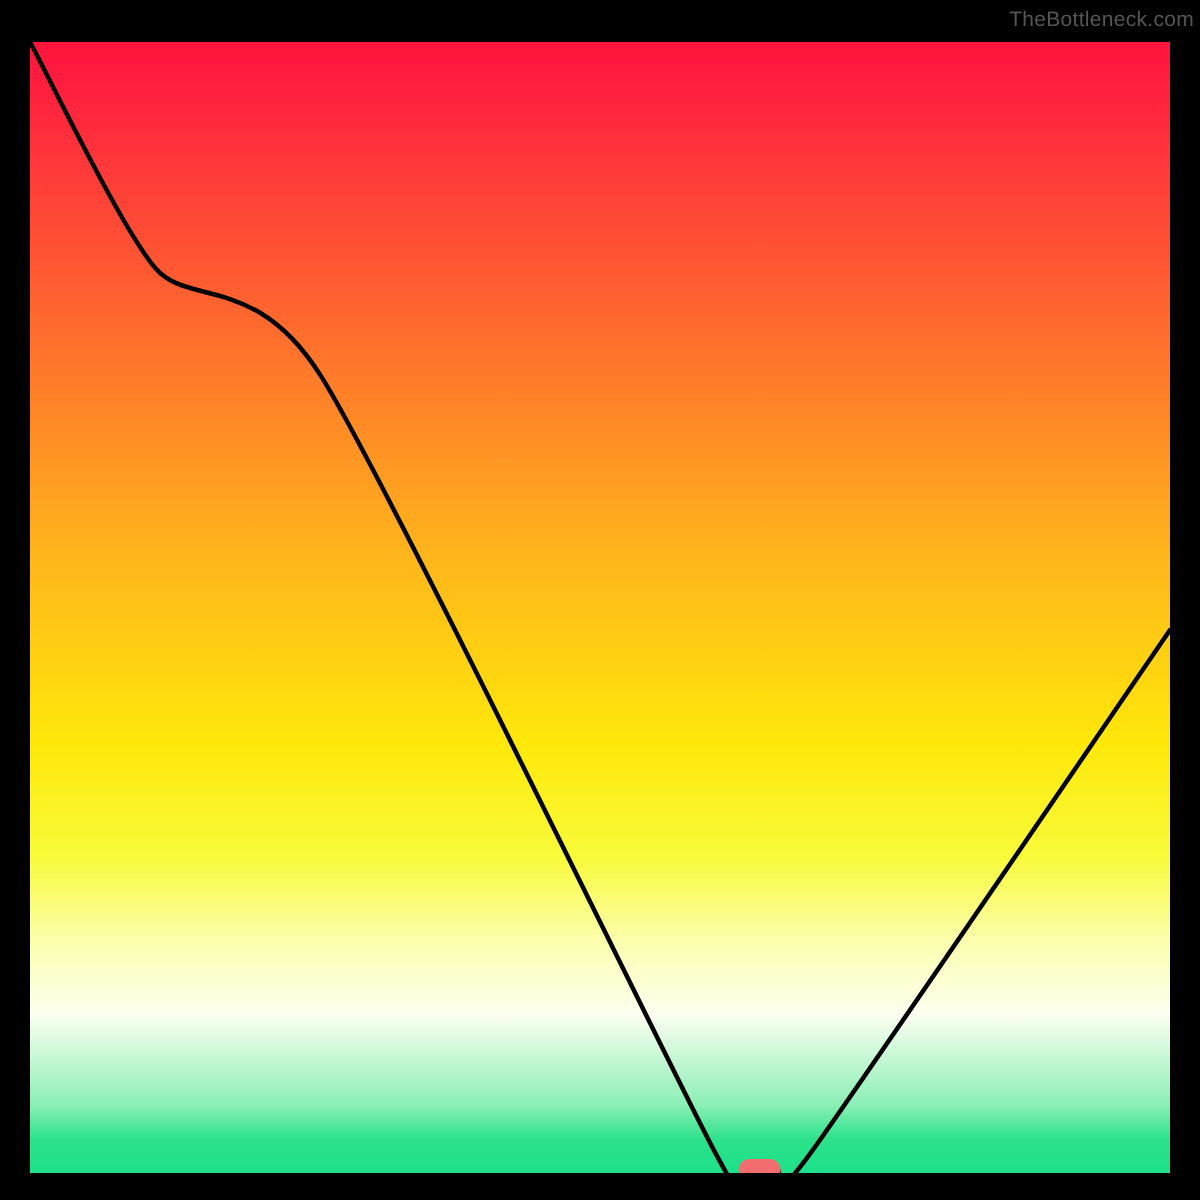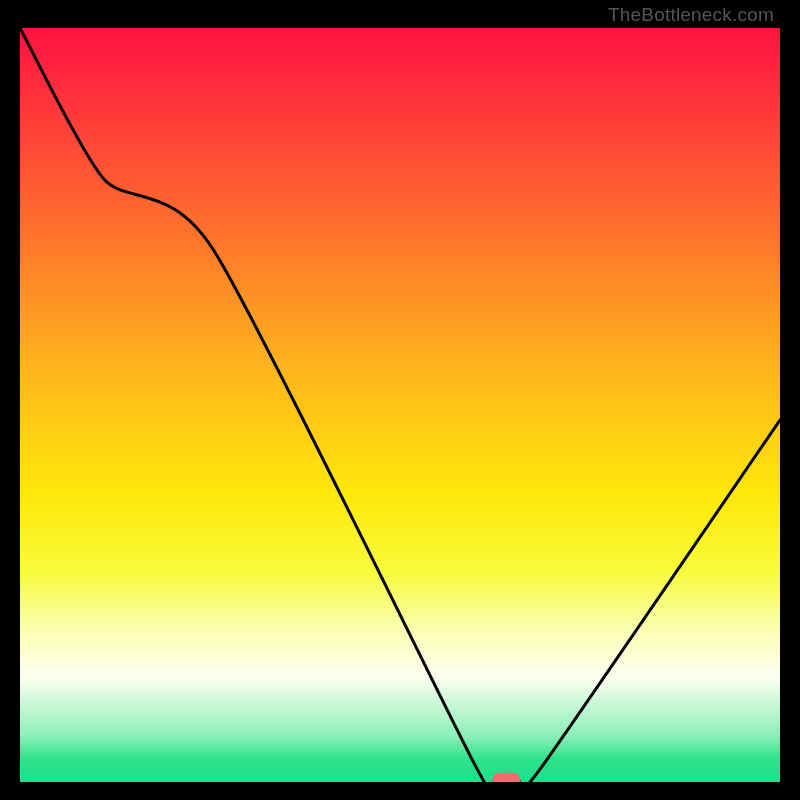--- a/index.html
+++ b/index.html
@@ -13,23 +13,23 @@
   }
   .frame {
     position: relative;
     width: 800px;
     height: 800px;
     background: #000;
   }
   .watermark {
     position: absolute;
     top: 4px;
-    right: 26px;
+    right: 4px;
     color: #555;
-    font-size: 19px;
+    font-size: 14px;
     font-weight: 500;
     letter-spacing: 0.2px;
     z-index: 10;
   }
   .plot-area {
     position: absolute;
     left: 20px;
     top: 28px;
     width: 760px;
     height: 754px;

